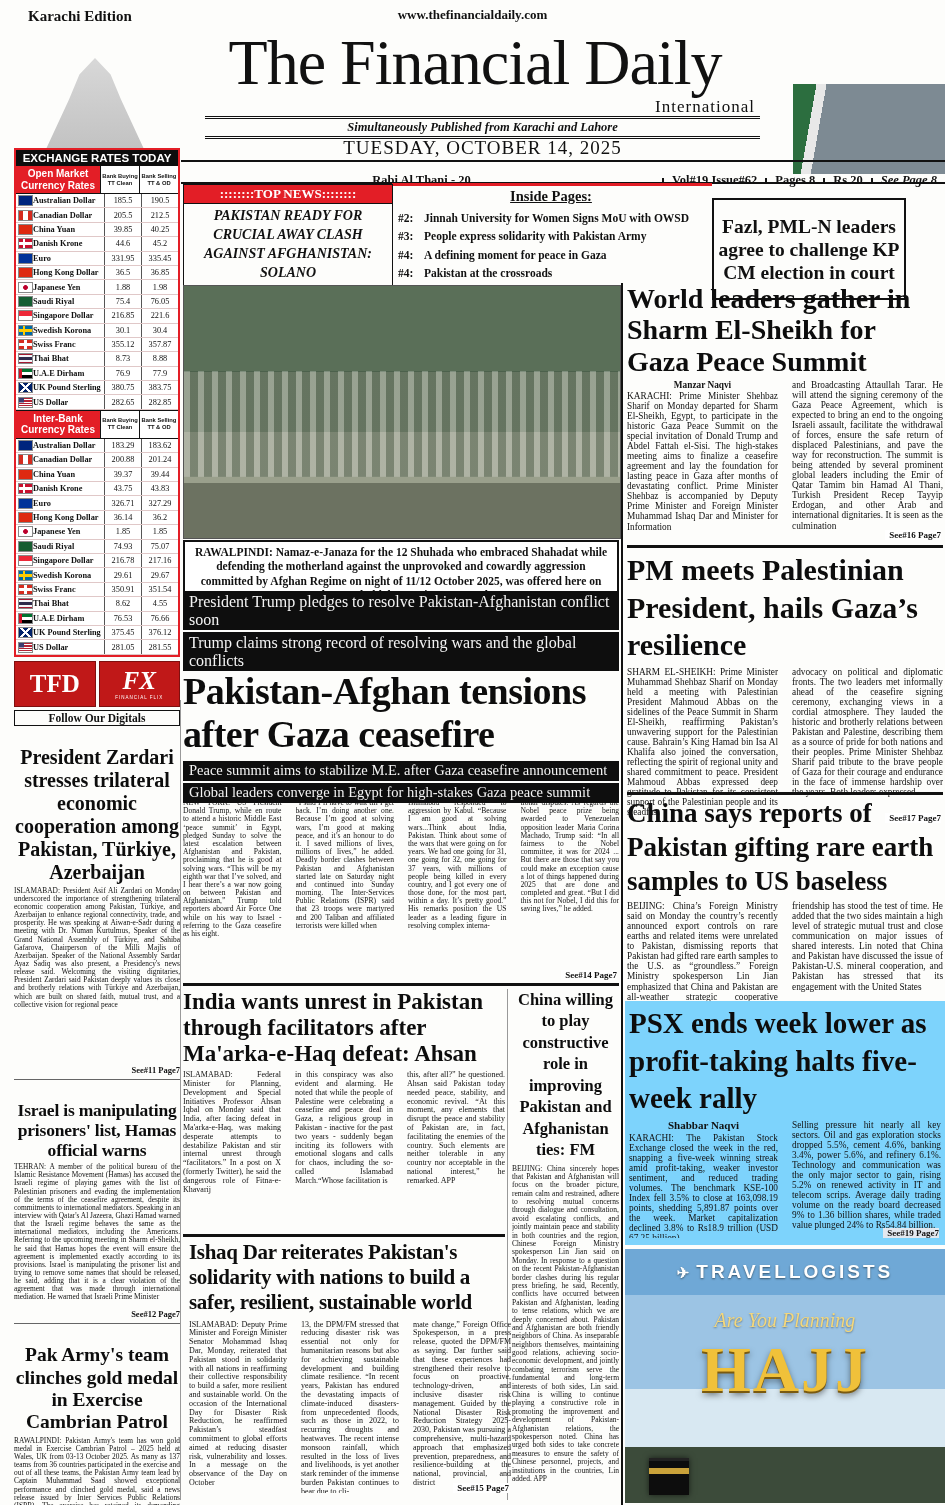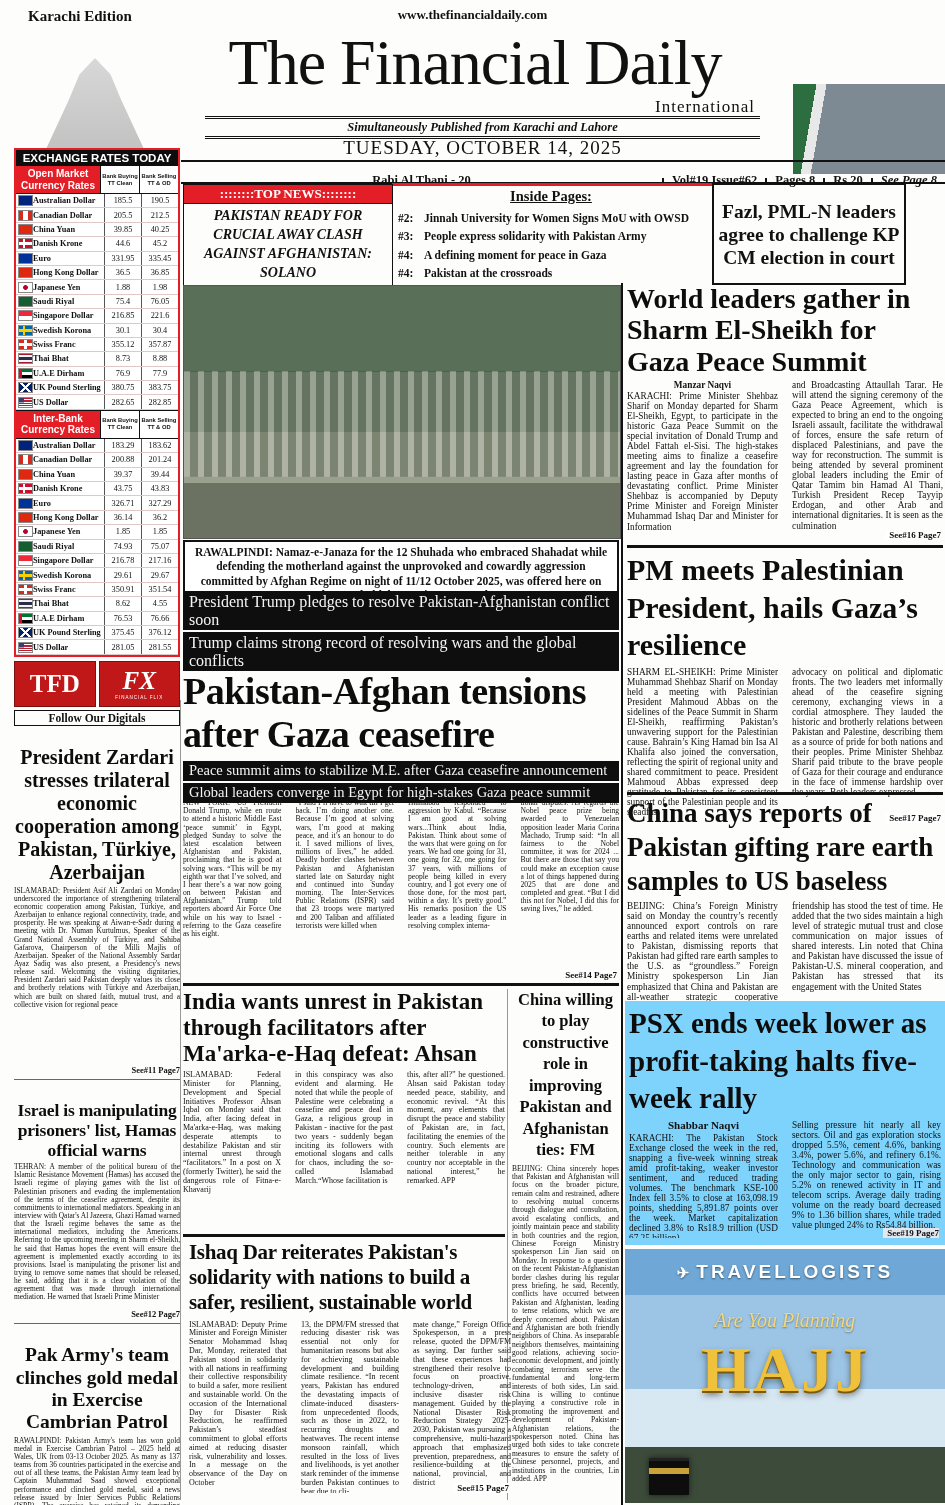--- a/index.html
+++ b/index.html
@@ -28,21 +28,21 @@
   #redstrip{left:392px;top:183px;width:320px;height:3px;background:#e31e26;}
   
   #topnews{left:183px;top:184px;width:208px;border:1.5px solid #111;}
   #topnews .tn-head{background:#e31e26;color:#fff;font-weight:bold;font-size:13px;text-align:center;
                     font-family:"Liberation Serif",serif;padding:1px 18px;border-bottom:1.5px solid #111;}
   #topnews .tn-body{font-weight:bold;font-style:italic;font-size:14px;text-align:center;line-height:1.35;padding:3px 2px;}
   #insidepages{left:398px;top:188px;width:306px;}
   #insidepages .ip-title{text-align:center;font-weight:bold;font-size:14.5px;text-decoration:underline;margin-bottom:4px;}
   #insidepages .ip-item{display:flex;font-weight:bold;font-size:11.5px;line-height:1.6;}
   #insidepages .ip-pg{width:26px;flex:none;}
-  #fazlbox{left:712px;top:183px;width:186px;height:94px;border:2px solid #111;display:flex;align-items:center;
+  #fazlbox{left:712px;top:198px;width:186px;height:94px;border:2px solid #111;display:flex;align-items:center;
            justify-content:center;text-align:center;font-weight:bold;font-size:19.5px;line-height:1.18;padding:2px;}
   
   #photo{left:183px;top:285px;width:436px;height:252px;border:1px solid #555;
      background:
        repeating-linear-gradient(90deg,rgba(235,235,235,.25) 0 6px,rgba(40,60,45,.28) 6px 14px) 0 58%/100% 42% no-repeat,
        linear-gradient(#5a6f58 0 34%,#7d8a74 34% 58%,#9aa08c 58% 78%,#6c7261 78%);}
   #caption{left:183px;top:540px;width:436px;border:2px solid #111;font-weight:bold;font-size:11.5px;
            text-align:center;line-height:1.25;padding:3px 6px;box-sizing:border-box;background:#fff;}
   
   .blackbar{background:#0e0e0e;color:#f4f4f4;font-size:16px;line-height:1.1;padding:2px 6px;margin-bottom:2px;}

